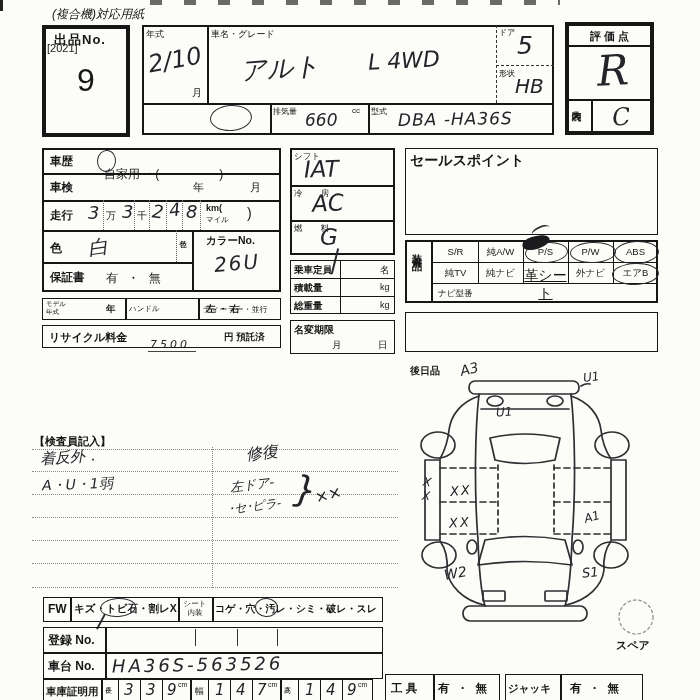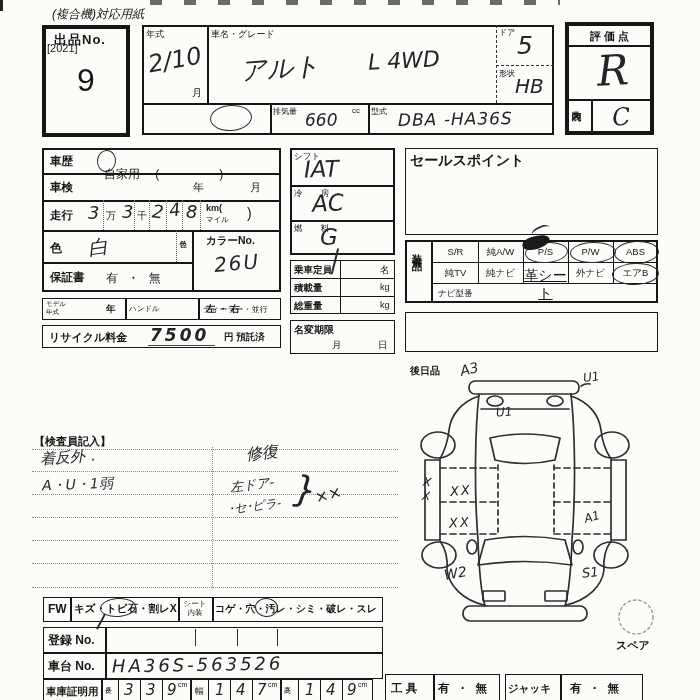--- a/index.html
+++ b/index.html
@@ -115,21 +115,21 @@
   <div class="vln" style="left:125px;top:298px;height:22px;"></div>
   <div class="vln" style="left:198px;top:298px;height:22px;"></div>
   <div class="abs" style="left:46px;top:300px;width:26px;font-size:6.5px;line-height:1.2;">モデル年式</div>
   <div class="abs" style="left:106px;top:303px;font-size:9.5px;font-weight:bold;">年</div>
   <div class="abs" style="left:129px;top:304px;font-size:7.5px;">ハンドル</div>
   <div class="abs b" style="left:158px;top:303px;font-size:9.5px;margin-left:48px;">左 ・ 右</div>
   <div class="abs" style="left:203px;top:304px;font-size:8px;">ディーラー・並行</div>
 
   <div class="bx" style="left:42px;top:325px;width:239px;height:23px;"></div>
   <div class="abs b" style="left:49px;top:330px;font-size:11px;">リサイクル料金</div>
-  <div class="abs hw" style="left:148px;top:327px;font-size:17px;letter-spacing:3px;border-bottom:1px solid #444;padding:0 6px 1px 2px;font-weight:bold;">7500</div>
+  <div class="abs hw" style="left:148px;top:327px;font-size:11px;letter-spacing:3px;border-bottom:1px solid #444;padding:12px 6px 1px 2px;">7500</div>
   <div class="abs" style="left:224px;top:331px;font-size:9.5px;font-weight:bold;">円 預託済</div>
 
   <div class="bx" style="left:290px;top:148px;width:105px;height:107px;border-width:2px;"></div>
   <div class="hln" style="left:290px;top:185px;width:105px;"></div>
   <div class="hln" style="left:290px;top:220px;width:105px;"></div>
   <div class="abs lbl" style="left:294px;top:151px;font-size:8.5px;">シフト</div>
   <div class="abs hw" style="left:304px;top:158px;font-size:23px;transform:rotate(-2deg);">IAT</div>
   <div class="abs lbl" style="left:294px;top:188px;font-size:8.5px;letter-spacing:8px;">冷 房</div>
   <div class="abs hw" style="left:312px;top:192px;font-size:23px;transform:rotate(-3deg);">AC</div>
   <div class="abs lbl" style="left:294px;top:223px;font-size:8.5px;letter-spacing:8px;">燃 料</div>

